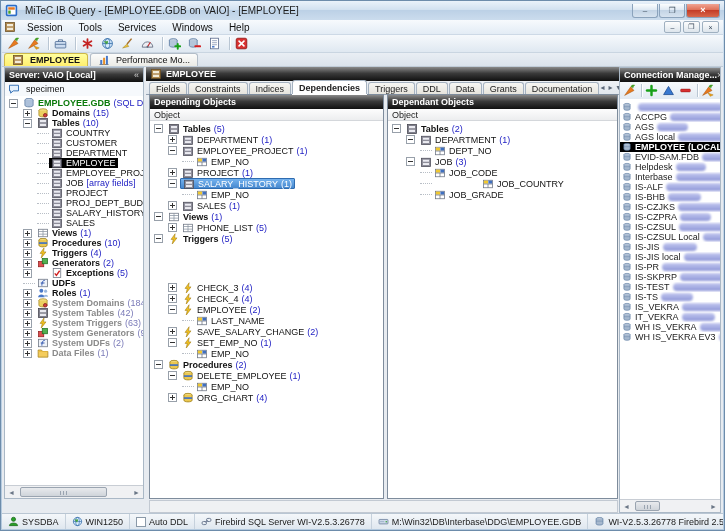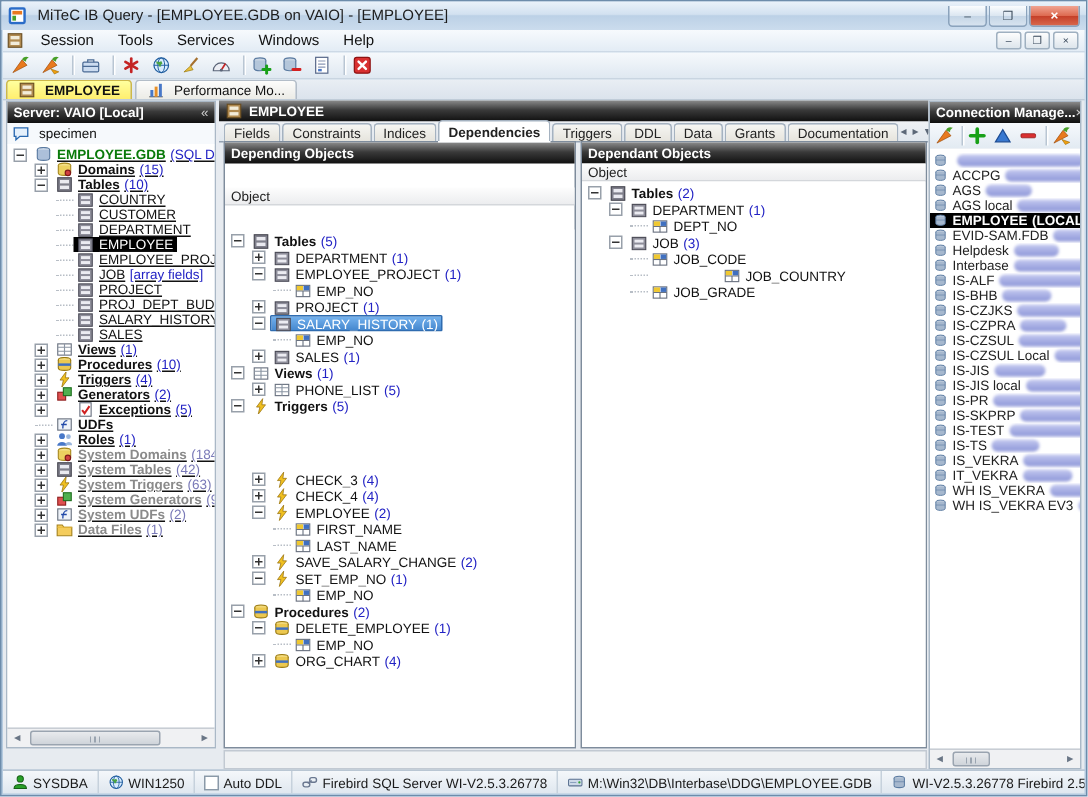--- a/index.html
+++ b/index.html
@@ -44,21 +44,21 @@
   .main{position:absolute;top:66px;bottom:17px;left:1px;right:1px;background:#e7ebf0;}
 
   .darkhdr{height:14px;background:linear-gradient(#8a8a8a,#3a3a3a 45%,#101010);color:#fff;font-weight:bold;
            display:flex;align-items:center;padding:0 4px;font-size:9px;white-space:nowrap;overflow:hidden;}
   .darkhdr .hglyph{margin-left:auto;color:#cfcfcf;font-weight:normal;font-size:9px;}
 
   
   .leftpanel{position:absolute;left:2px;top:0;width:140px;bottom:14px;background:#f2f5f9;border:1px solid #aab8c6;}
   .filterrow{height:15px;display:flex;align-items:center;gap:3px;padding:0 3px;background:#f6f9fc;
              border-bottom:1px solid #ccd6e0;font-size:9px;}
-  .ltree{position:absolute;top:28px;bottom:13px;left:0;right:0;background:#fff;overflow:hidden;padding-top:2px;text-decoration:underline;}
+  .ltree{position:absolute;top:28px;bottom:13px;left:0;right:0;background:#fff;overflow:hidden;padding-top:2px;}
 
   .hscroll{position:absolute;left:0;right:0;bottom:0;height:13px;background:#f0f1f3;border-top:1px solid #c8cdd4;
            display:flex;align-items:center;}
   .sarrow{width:13px;height:12px;display:flex;align-items:center;justify-content:center;color:#6a7686;font-size:7px;}
   .strack{flex:1;position:relative;height:12px;}
   .sthumb{position:absolute;top:1px;height:10px;border:1px solid #9aa4b0;border-radius:2px;
           background:linear-gradient(#e8eaed,#cfd4da);}
   .sthumb::after{content:"";position:absolute;left:50%;top:3px;width:8px;height:4px;margin-left:-4px;
           background:repeating-linear-gradient(90deg,#9aa4b0 0 1px,transparent 1px 3px);}
 
@@ -67,21 +67,21 @@
   .tabstrip{height:14px;background:linear-gradient(#eef1f5,#e1e7ee);border-bottom:1px solid #94a2b2;
             display:flex;align-items:flex-end;padding:0 3px;position:relative;}
   .otab{height:12px;padding:0 6px;display:flex;align-items:center;font-size:9px;color:#222;
         border:1px solid #a5b2c0;border-bottom:none;border-radius:3px 3px 0 0;margin-right:1px;
         background:linear-gradient(#f6f6f3,#e6e4dd);position:relative;}
   .otab.active{height:14px;background:#fff;font-weight:bold;z-index:2;box-shadow:0 1px 0 #fff;}
   .tabnav{margin-left:auto;display:flex;gap:4px;align-items:center;color:#5c6878;font-size:8px;padding-bottom:2px;}
 
   .deppanes{position:absolute;top:27px;bottom:14px;left:0;right:0;}
   .pane{position:absolute;top:0;bottom:0;border:1px solid #7e8c9c;background:#fff;display:flex;flex-direction:column;}
-  .pane.depending{left:3px;width:235px;gap:16px;}
+  .pane.depending{left:3px;width:235px;}
   .pane.dependant{left:241px;right:1px;}
   .colhdr{height:12px;background:linear-gradient(#fdfdfd,#ecedef);border-bottom:1px solid #d4d7db;
           padding:0 4px;display:flex;align-items:center;font-size:9px;color:#222;}
   .ptree{flex:1;overflow:hidden;background:#fff;padding-top:2px;}
 
   .countbar{position:absolute;left:3px;right:1px;bottom:0;height:13px;background:#eff1f3;border:1px solid #c2c9d2;
             display:flex;align-items:center;font-size:9px;color:#222;}
   .countcell{padding:0 5px;height:100%;display:flex;align-items:center;border-right:1px solid #c2c9d2;margin-top:26px;}
   .countcell.c1{width:238px;}
 
@@ -919,35 +919,20 @@
                 <span class="tgrp">
                   <span class="ic ic12">
                     <svg viewBox="0 0 16 16">
                       <rect x="2" y="3" width="12" height="10" fill="#fff" stroke="#6a7280"></rect>
                       <rect x="2.5" y="3.5" width="5.5" height="4" fill="#f0c830"></rect>
                       <rect x="8.5" y="3.5" width="5" height="4" fill="#4070c0"></rect>
                       <line x1="2" y1="8" x2="14" y2="8" stroke="#6a7280"></line>
                       <line x1="8" y1="8" x2="8" y2="13" stroke="#6a7280"></line>
                     </svg>
                   </span>
-                  <span class="tlabel">FIRST_NAME</span>
-                </span>
-              </div>
-              <div class="trow" style="padding-left: 32px;">
-                <span class="expsp"></span>
-                <span class="tgrp">
-                  <span class="ic ic12">
-                    <svg viewBox="0 0 16 16">
-                      <rect x="2" y="3" width="12" height="10" fill="#fff" stroke="#6a7280"></rect>
-                      <rect x="2.5" y="3.5" width="5.5" height="4" fill="#f0c830"></rect>
-                      <rect x="8.5" y="3.5" width="5" height="4" fill="#4070c0"></rect>
-                      <line x1="2" y1="8" x2="14" y2="8" stroke="#6a7280"></line>
-                      <line x1="8" y1="8" x2="8" y2="13" stroke="#6a7280"></line>
-                    </svg>
-                  </span>
                   <span class="tlabel">LAST_NAME</span>
                 </span>
               </div>
               <div class="trow" style="padding-left: 18px;">
                 <span class="exp plus"></span>
                 <span class="tgrp">
                   <span class="ic ic12">
                     <svg viewBox="0 0 16 16">
                       <path d="M9.5 1 L4 8.5 h3 L5.5 15 L12 6.5 H8.8 Z" fill="#f0c020" stroke="#9a7410" stroke-width="0.7"></path>
                     </svg>

